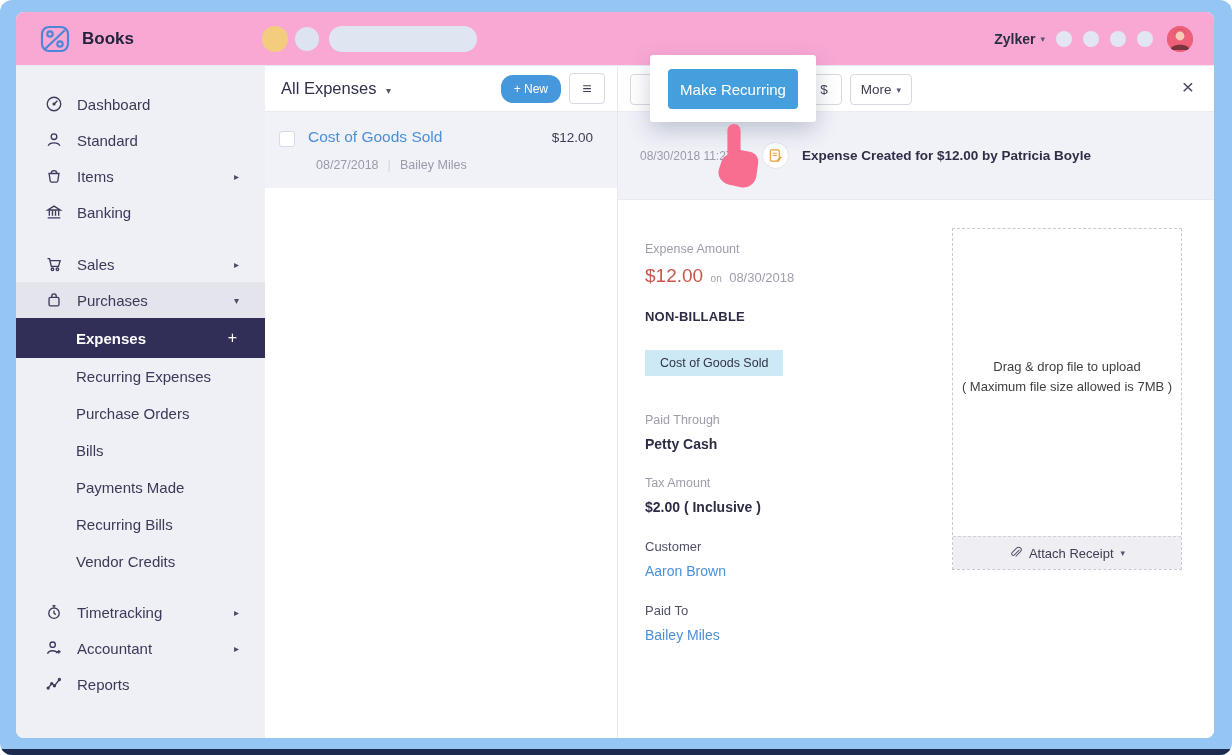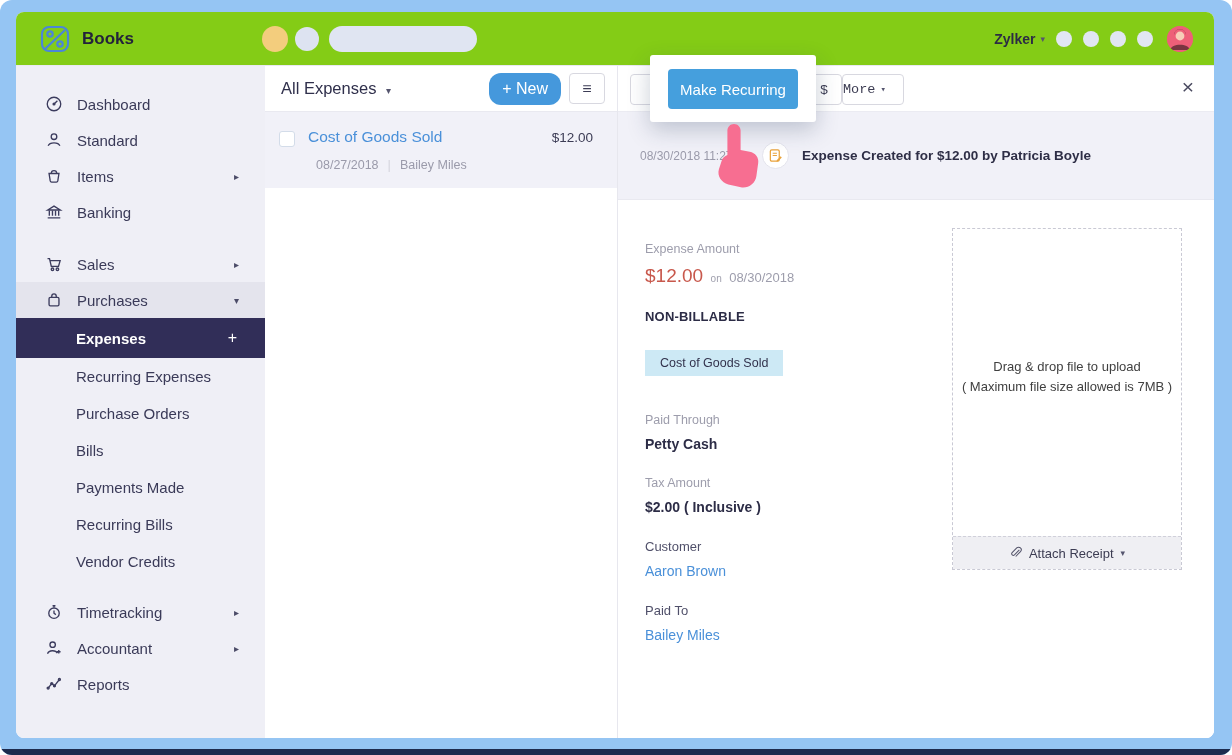--- a/index.html
+++ b/index.html
@@ -2,21 +2,21 @@
 <html><head>
 <meta charset="utf-8">
 <style>
   * { margin:0; padding:0; box-sizing:border-box; }
   body { font-family:"Liberation Sans", sans-serif; background:#fff; }
   .frame { position:relative; width:1232px; height:755px; background:#95c5f3; border-radius:12px; overflow:hidden; }
   .frame-bottom { position:absolute; left:0; right:0; bottom:0; height:6px; background:#1d2b4e; }
   .window { position:absolute; left:16px; top:12px; width:1198px; height:726px; background:#fff; border-radius:8px; overflow:hidden; display:flex; flex-direction:column; }
 
   
-  .topbar { height:54px; background:#84cc16; border-bottom:1px solid #e9e9f1; display:flex; align-items:center; padding:0 21px 0 22px; flex-shrink:0; }
+  .topbar { height:54px; background:#f9a8d4; border-bottom:1px solid #e9e9f1; display:flex; align-items:center; padding:0 21px 0 22px; flex-shrink:0; }
   .logo { width:34px; height:34px; }
   .app-name { font-size:17px; font-weight:700; color:#23233b; margin-left:10px; }
   .dot-yellow { width:26px; height:26px; border-radius:50%; background:#f3cd7d; margin-left:128px; }
   .dot-blue { width:24px; height:24px; border-radius:50%; background:#dde3f1; margin-left:7px; }
   .pill { width:148px; height:26px; border-radius:13px; background:#e0e5f2; margin-left:10px; }
   .top-right { margin-left:auto; display:flex; align-items:center; }
   .org { font-size:14px; font-weight:600; color:#2c2c44; }
   .caret { font-size:9px; color:#55556e; margin-left:5px; }
   .top-dot { width:16px; height:16px; border-radius:50%; background:#e1e6f2; margin-left:11px; }
   .top-dot:first-of-type { margin-left:18px; }
@@ -34,37 +34,37 @@
   .nav-active .plus { margin-left:auto; font-weight:400; font-size:16px; }
   .sub-item { display:flex; align-items:center; height:37px; padding-left:60px; font-size:15px; color:#3a3a58; cursor:pointer; }
 
   .main { flex:1; display:flex; background:#fff; min-width:0; }
 
   
   .list-panel { width:353px; flex-shrink:0; border-right:1px solid #e7e7ee; display:flex; flex-direction:column; }
   .list-header { height:46px; display:flex; align-items:center; padding:0 12px 0 16px; border-bottom:1px solid #e9e9f0; }
   .list-title { font-size:16.5px; color:#30304c; }
   .list-title .caret { font-size:10px; }
-  .new-btn { margin-left:auto; background:#4598dc; color:#fff; border:none; border-radius:12px; padding:7px 13px; font-size:16px; font-family:inherit; cursor:pointer; }
+  .new-btn { margin-left:auto; background:#4598dc; color:#fff; border:none; border-radius:12px; padding:7px 13px; font-size:12px; font-family:inherit; cursor:pointer; }
   .menu-btn { width:36px; height:31px; border:1px solid #d8d8e0; border-radius:4px; margin-left:8px; background:#fff; font-size:16px; color:#3c3c55; cursor:pointer; }
   .expense-row { background:#f1f1f8; padding:16px 24px 16px 14px; display:flex; align-items:flex-start; cursor:pointer; }
   .checkbox { width:16px; height:16px; border:1px solid #d3dce9; border-radius:3px; background:#fff; margin-top:3px; flex-shrink:0; }
   .row-main { margin-left:13px; flex:1; min-width:0; }
   .row-title { font-size:15.5px; color:#4a90d9; }
   .row-sub { margin-top:11px; font-size:12.5px; color:#9a9aaa; display:flex; align-items:center;margin-left:8px; }
   .row-sep { color:#d5d5de; margin:0 9px; font-size:13px; }
   .row-amount { font-size:13.5px; color:#3c3c55; margin-left:10px; margin-top:2px; }
 
   
   .detail-panel { flex:1; display:flex; flex-direction:column; min-width:0; }
   .detail-toolbar { height:46px; position:relative; border-bottom:1px solid #ebebf2; flex-shrink:0; }
   .tb-btn { position:absolute; top:8px; height:31px; background:#fff; border:1px solid #d8d8e0; border-radius:4px; font-size:13.5px; color:#3c3c52; font-family:inherit; cursor:pointer; }
   .tb-sliver { left:12px; width:70px; }
   .tb-dollar { left:188px; width:36px; }
-  .tb-more { left:224px; width:62px; display:flex; align-items:center; justify-content:flex-start;font-family:Liberation Mono, monospace; }
+  .tb-more { left:232px; width:62px; display:flex; align-items:center; justify-content:center; }
   .tb-close { position:absolute; right:20px; top:10px; font-size:21px; color:#4a4a60; cursor:pointer; line-height:1; }
   .history-strip { height:88px; background:#f1f1f8; border-bottom:1px solid #e9e9f0; display:flex; align-items:center; padding:0 24px 0 22px; flex-shrink:0; }
   .hist-date { font-size:12px; color:#9a9aaa; width:122px; flex-shrink:0; }
   .hist-icon { width:27px; height:27px; border-radius:50%; background:#fff; border:1px solid #e3e3ec; display:flex; align-items:center; justify-content:center; flex-shrink:0; }
   .hist-text { margin-left:13px; font-size:13.5px; font-weight:700; color:#2e2e46; }
 
   .detail-body { flex:1; display:flex; padding:28px 24px 0 27px; background:#fff; min-height:0; }
   .fields { width:300px; padding-top:14px; }
   .f-label { font-size:12.5px; color:#9d9dac; margin-bottom:9px; }
   .amount-line { margin-bottom:22px; }

